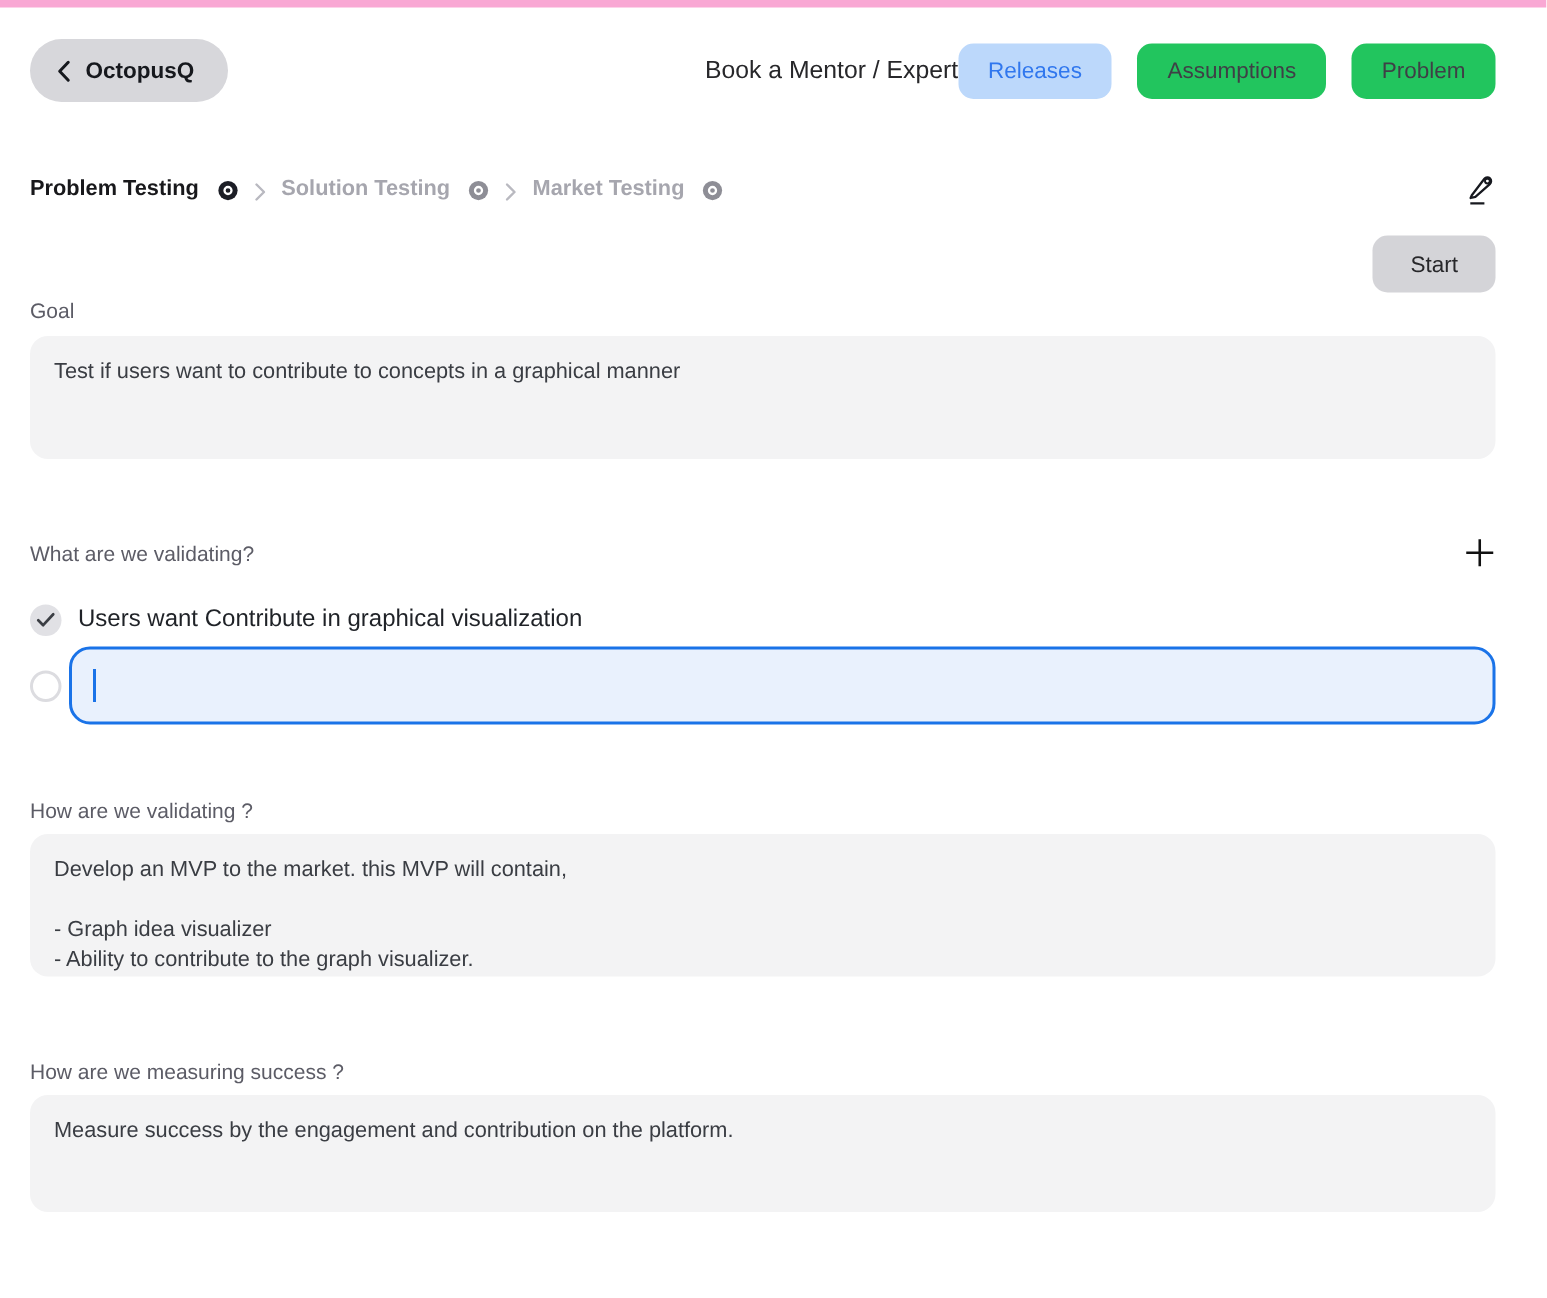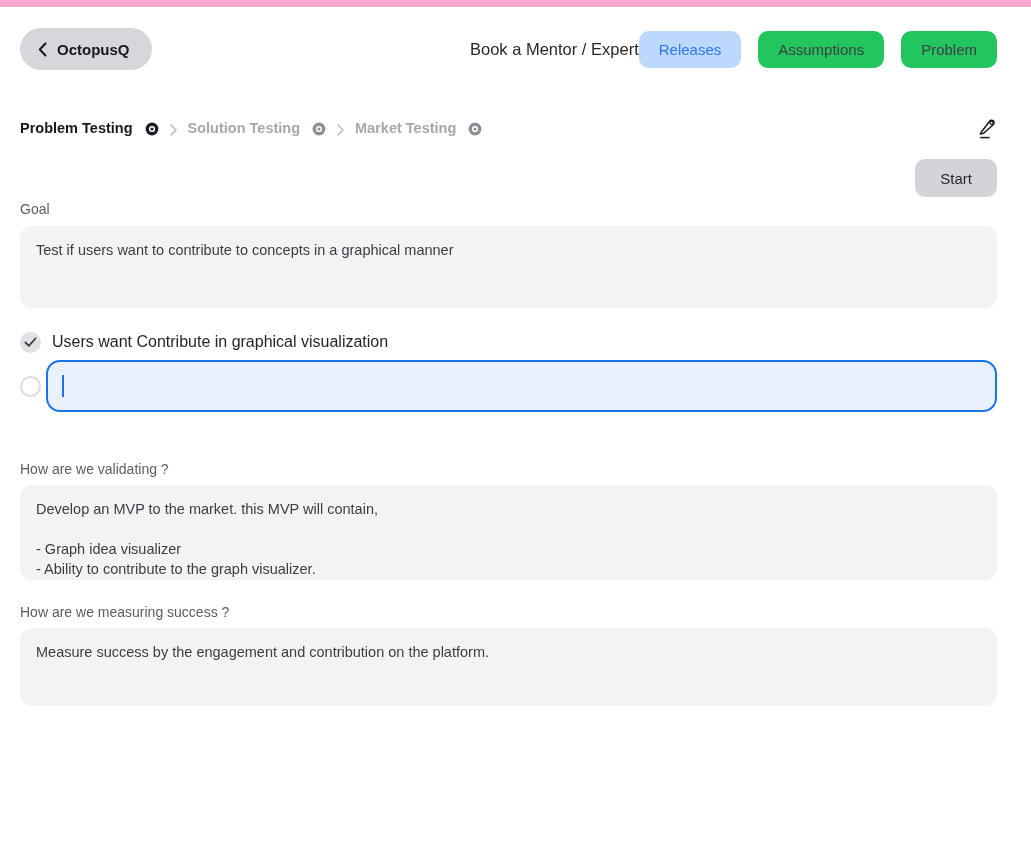--- a/index.html
+++ b/index.html
@@ -6,21 +6,21 @@
   html, body { background: #fff; }
   body {
     font-family: "Liberation Sans", sans-serif;
     color: #1f2328;
     width: 1031px;
   }
   .page {
     width: 1031px;
     height: 865px;
     background: #fff;
-    border-top: 7px solid #f9a8d4;
+    border-top: 5px solid #f9a8d4;
     overflow: hidden;
   }
 
   
   .topbar {
     display: flex;
     align-items: center;
     padding: 14px 34px 0 20px;
     height: 70px;
   }
@@ -174,21 +174,21 @@
   }
   .caret {
     width: 1.5px;
     height: 22px;
     background: #1a73e8;
     animation: blink 1.1s step-end infinite;
   }
   @keyframes blink { 50% { opacity: 0; } }
 
   .method-label { margin-top: 49px; }
-  .measure-label { margin-top: 24px; }
+  .measure-label { margin-top: 55px; }
 </style>
 </head>
 <body>
 
 <div class="page">
 
   <header class="topbar">
     <button class="back-btn">
       <span style="display:flex;">
         <svg width="9" height="15" viewBox="0 0 9 15">
@@ -257,20 +257,31 @@
 
     <div class="start-row">
       <button class="start-btn">Start</button>
     </div>
 
     <div class="field-label goal-label">Goal</div>
     <div class="text-box goal-box">
       <div>Test if users want to contribute to concepts in a graphical manner</div>
     </div>
 
+    <div class="validating-header">
+      <div class="field-label">What are we validating?</div>
+      <button class="plus-btn">
+        <span style="display:flex;">
+          <svg width="21" height="21" viewBox="0 0 21 21">
+              <line x1="10.5" y1="1.5" x2="10.5" y2="19.5" stroke="#111" stroke-width="1.7"></line>
+              <line x1="1.5" y1="10.5" x2="19.5" y2="10.5" stroke="#111" stroke-width="1.7"></line>
+            </svg>
+        </span>
+      </button>
+    </div>
 
     <div class="check-row">
       <span class="checkbox checked">
         <span style="display:flex;">
           <svg width="13" height="11" viewBox="0 0 13 11">
               <path d="M1.5 5.5 L4.8 8.8 L11.5 1.5" fill="none" stroke="#3b3e44" stroke-width="1.8" stroke-linecap="round" stroke-linejoin="round"></path>
             </svg>
         </span>
       </span>
       <span class="check-label">Users want Contribute in graphical visualization</span>

